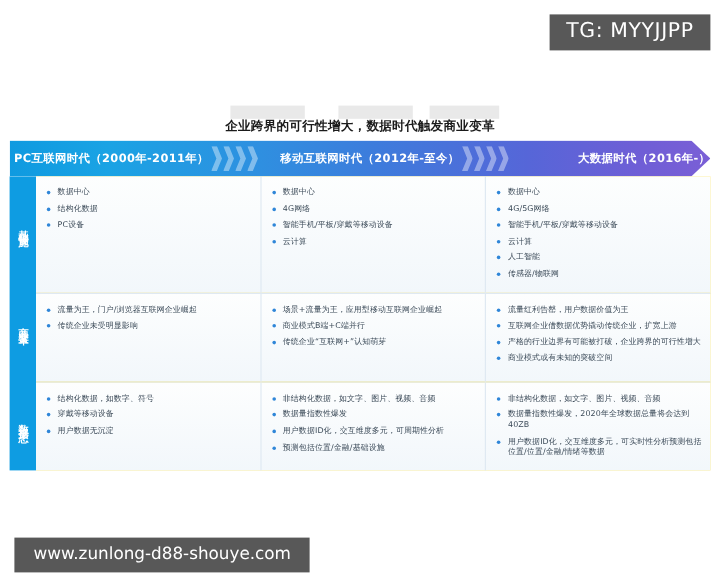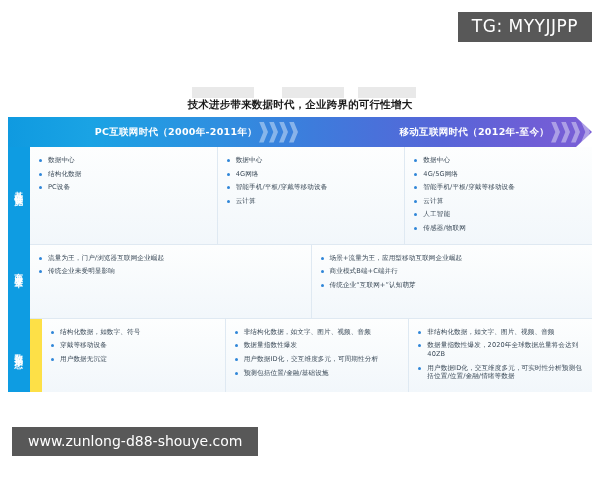--- a/index.html
+++ b/index.html
@@ -140,21 +140,21 @@
     display: flex;
     flex-direction: column;
     background: #fde047;
   }
   .grid-row {
     flex: 1 1 0;
     display: flex;
     border-bottom: 1px solid #dfe9f2;
     background: linear-gradient(180deg, #fdfefe 0%, #f2f7fb 100%);
   }
-  .grid-row:last-child { border-bottom: none; margin-left: 12px; }
+  .grid-row:last-child { border-bottom: none; }
 
   .cell {
     flex: 1 1 0;
     border-right: 1px solid #dfe9f2;
     padding: 9px 7px 6px 9px;
     box-sizing: border-box;
   }
   .cell:last-child { border-right: none; }
 
   .bullets {
@@ -179,60 +179,61 @@
     width: 3px;
     height: 3px;
     border-radius: 50%;
     background: #2f86d8;
   }
 
   
   .watermark {
     position: absolute;
     left: 12px;
-    bottom: 24px;
+    bottom: 3px;
     background: #585858;
     color: #ffffff;
     font-size: 14px;
     padding: 6px 16px 7px 16px;
     line-height: 1.15;
     white-space: nowrap;
   }
 </style>
 </head>
 <body>
 
 <div class="tag-badge">TG: MYYJJPP</div>
 
 <div class="figure">
 
   <div class="headline-row">
     <div class="headline">
       <span class="smudge s1"></span>
       <span class="smudge s2"></span>
       <span class="smudge s3"></span>
-      <span>技术进步带来数据时代，企业跨界的可行性增大</span>
+      <span>企业跨界的可行性增大，数据时代触发商业变革</span>
     </div>
   </div>
 
   <div class="banner">
     <div class="banner-seg">PC互联网时代（2000年-2011年）</div>
     <div class="chev-group">
       <span class="chev"></span>
       <span class="chev"></span>
       <span class="chev"></span>
       <span class="chev"></span>
     </div>
     <div class="banner-seg">移动互联网时代（2012年-至今）</div>
     <div class="chev-group">
       <span class="chev"></span>
       <span class="chev"></span>
       <span class="chev"></span>
       <span class="chev"></span>
     </div>
+    <div class="banner-seg">大数据时代（2016年-）</div>
   </div>
 
   <div class="panel">
 
     <div class="rail">
       <div class="rail-cell">
         <span class="rail-label">基础设施</span>
       </div>
       <div class="rail-cell">
         <span class="rail-label">商业变革</span>
@@ -279,20 +280,28 @@
               <li>传统企业未受明显影响</li>
             </ul>
         </div>
         <div class="cell">
           <ul class="bullets">
               <li>场景+流量为王，应用型移动互联网企业崛起</li>
               <li>商业模式B端+C端并行</li>
               <li>传统企业“互联网+”认知萌芽</li>
             </ul>
         </div>
+        <div class="cell">
+          <ul class="bullets">
+              <li>流量红利告罄，用户数据价值为王</li>
+              <li>互联网企业借数据优势撬动传统企业，扩宽上游</li>
+              <li>严格的行业边界有可能被打破，企业跨界的可行性增大</li>
+              <li>商业模式或有未知的突破空间</li>
+            </ul>
+        </div>
       </div>
 
       <div class="grid-row">
         <div class="cell">
           <ul class="bullets">
               <li>结构化数据，如数字、符号</li>
               <li>穿戴等移动设备</li>
               <li>用户数据无沉淀</li>
             </ul>
         </div>

